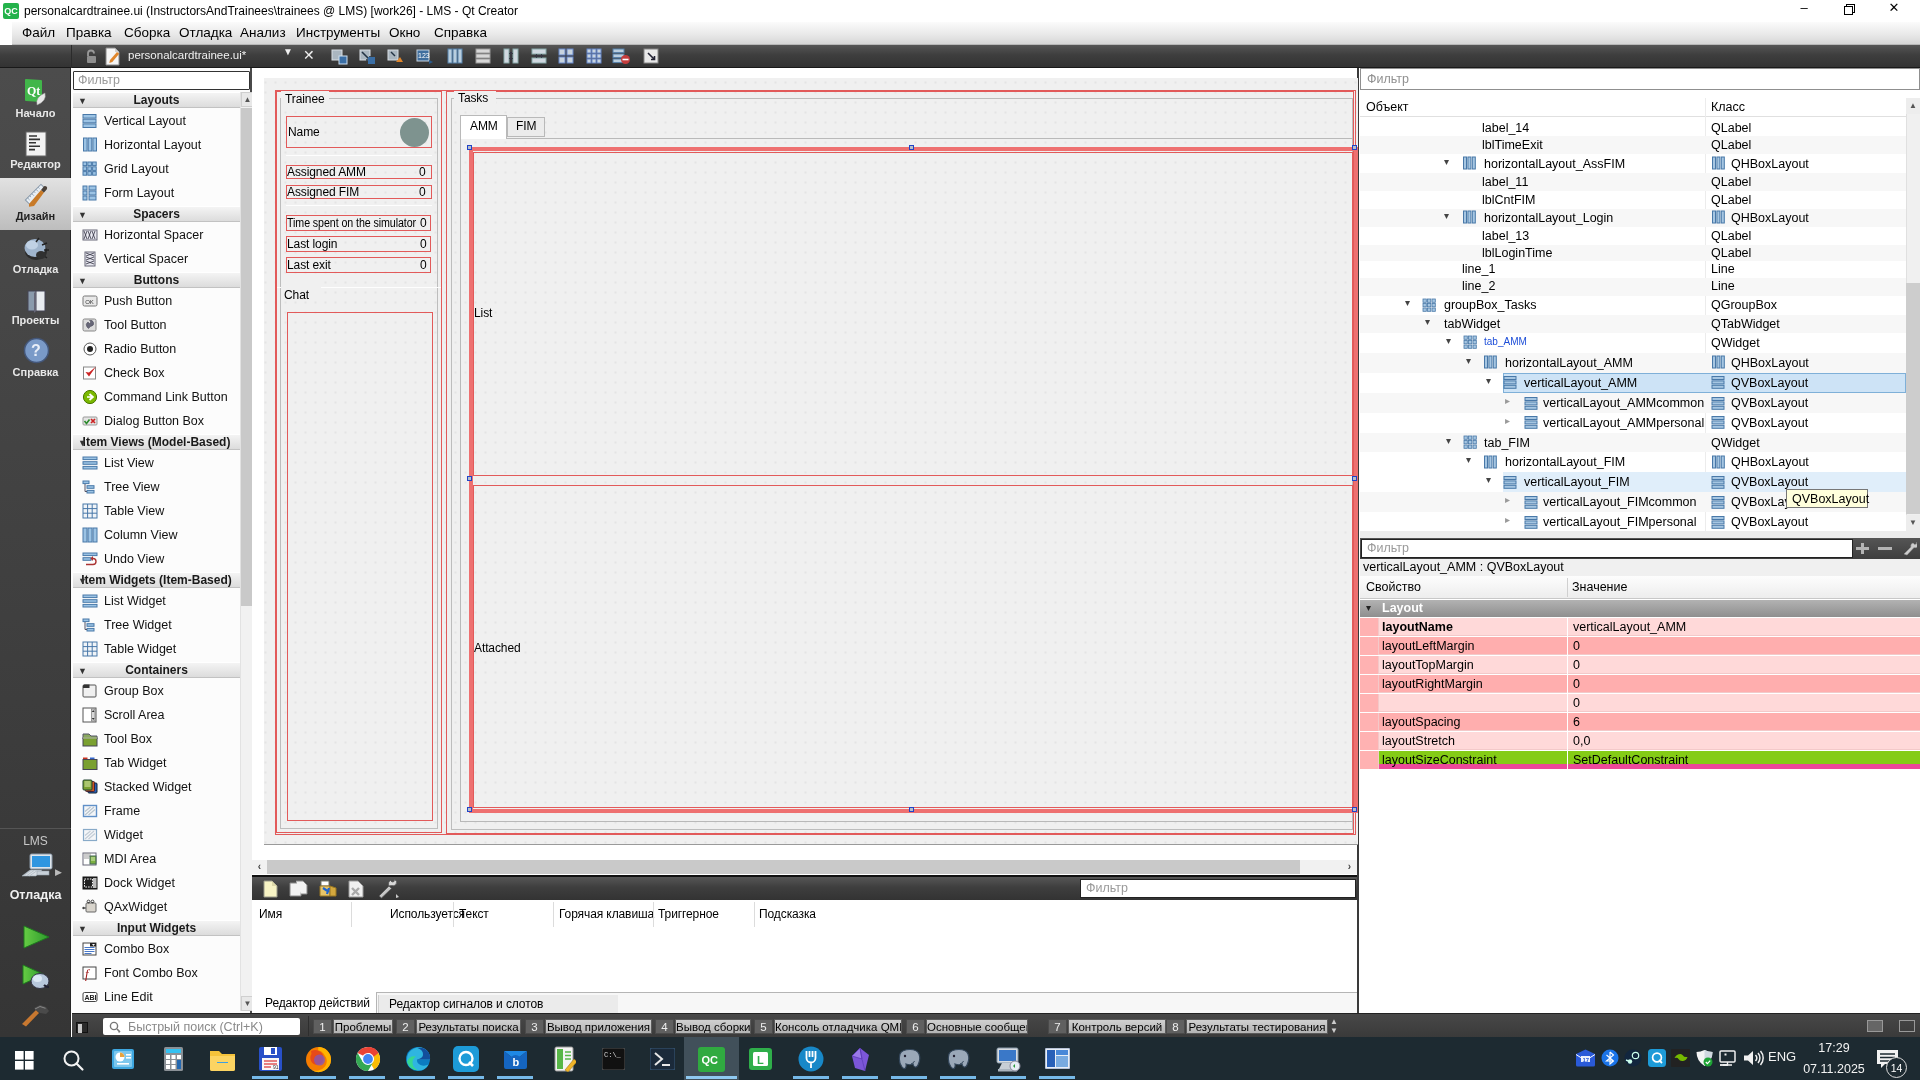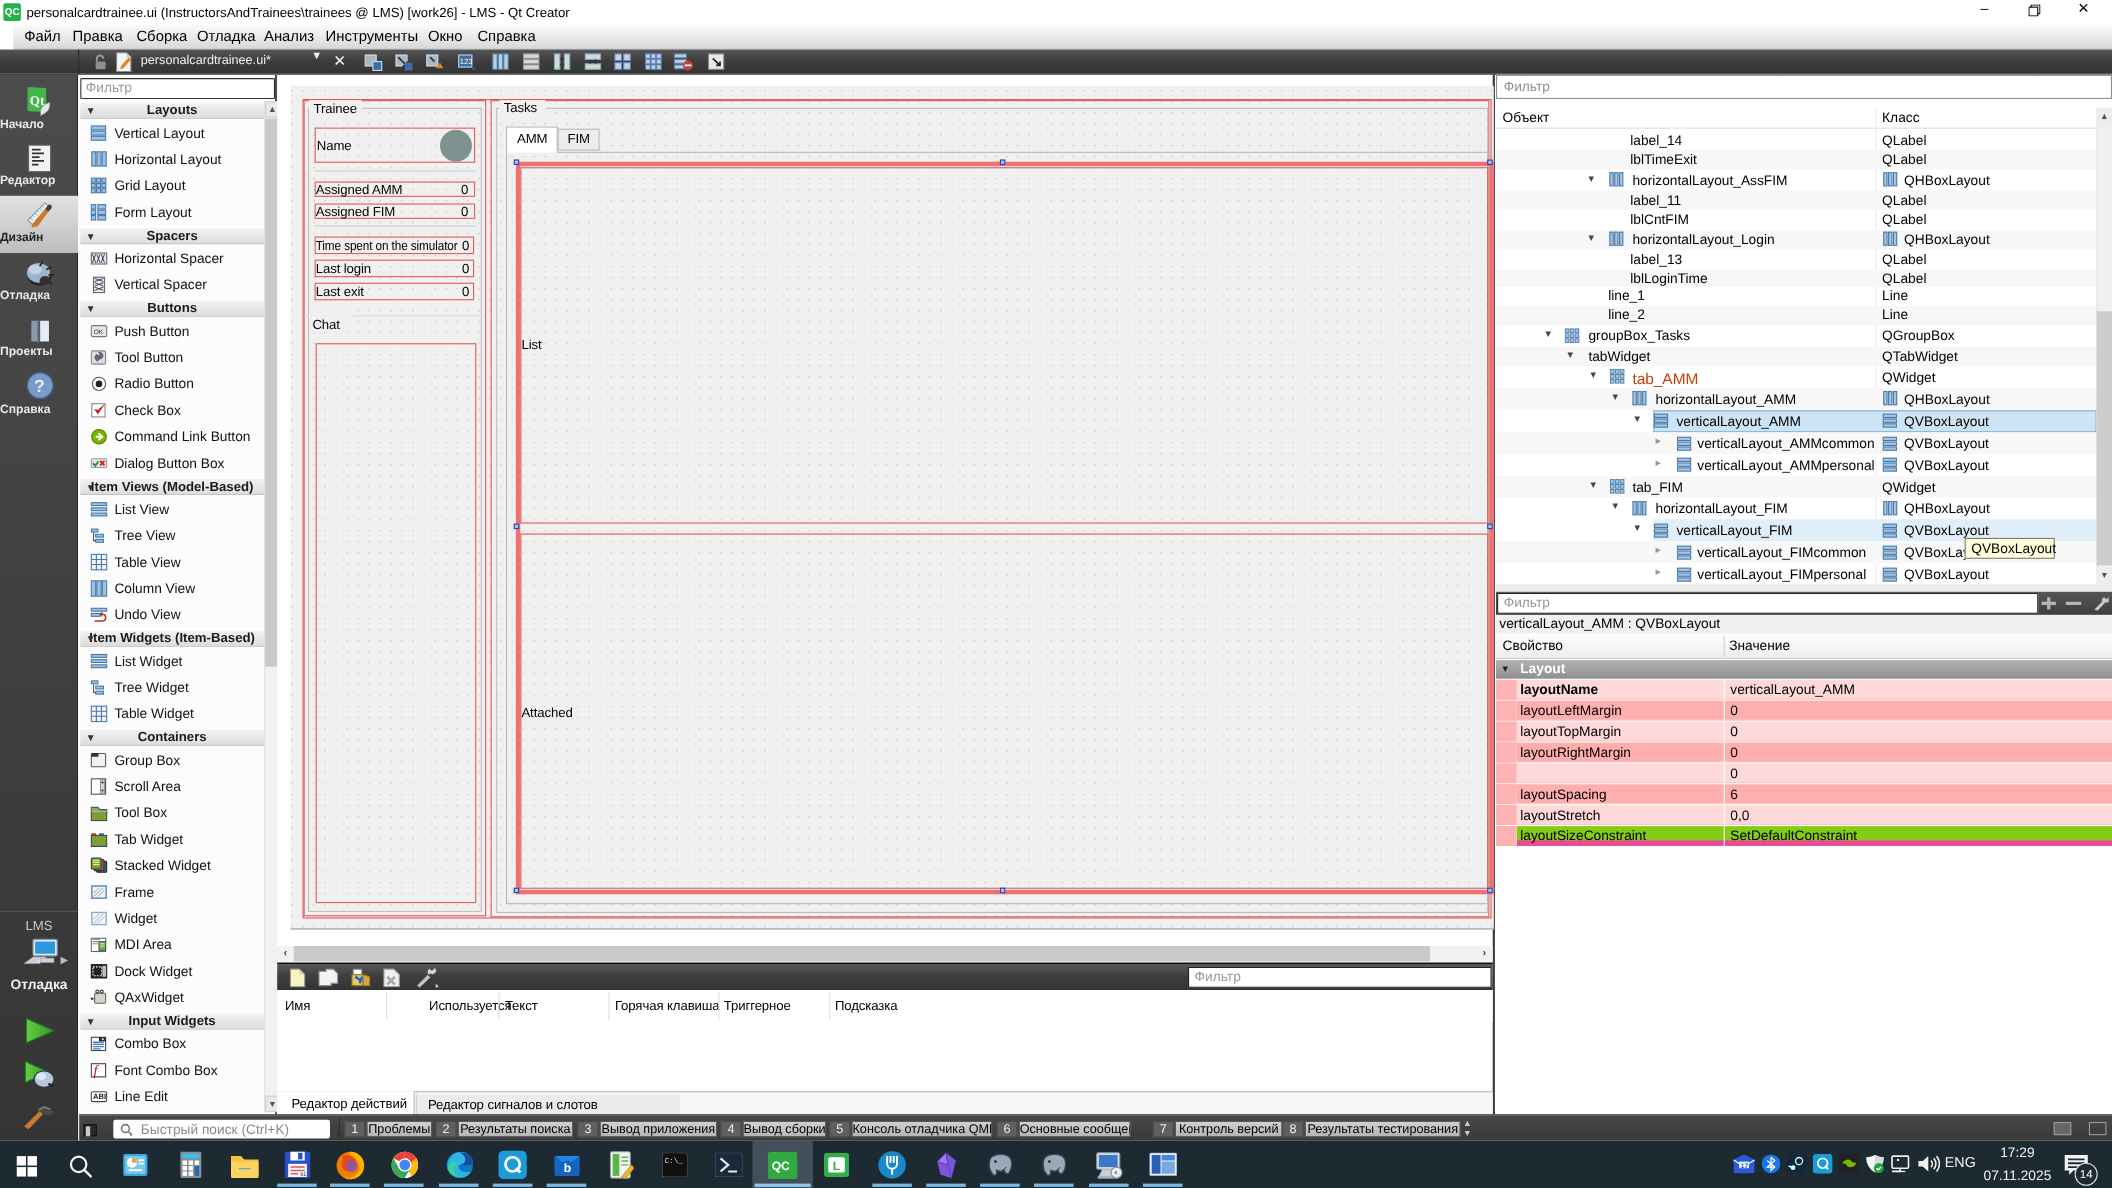--- a/index.html
+++ b/index.html
@@ -10,21 +10,21 @@
 #qcicon { left:3px; top:3px; width:16px; height:16px; background:#24b24b; border-radius:2px; color:#fff; font-size:9px; font-weight:bold; text-align:center; line-height:16px; }
 .winbtn { top:0px; width:14px; height:16px; color:#000; font-size:13px; text-align:center; line-height:16px;}
 
 #menubar { left:12px; top:22px; width:1920px; height:23px; background:linear-gradient(#fbfbfb,#e9e9e9 55%,#d7d7d7); border-bottom:1px solid #b8b8b8; }
 .menuitem { position:absolute; top:3px; font-size:13.5px; color:#000; }
 
 #toolbar { left:0; top:45px; width:1920px; height:23px; background:linear-gradient(#565656,#3e3e3e 45%,#333333); border-bottom:1px solid #191919;}
 #toolbar .tlab { position:absolute; color:#f0f0f0; font-size:11.5px; top:4px; }
 
 #sidebar { left:0; top:68px; width:71px; height:969px; background:linear-gradient(180deg,#4c4c4c,#353535); border-right:1px solid #262626;}
-.modelab { position:absolute; width:71px; text-align:left; color:#e8e8e8; font-size:11px; font-weight:bold; }
+.modelab { position:absolute; width:71px; text-align:center; color:#e8e8e8; font-size:11px; font-weight:bold; }
 #designsel { left:0; top:110px; width:71px; height:52px; background:linear-gradient(#e2e2e2,#bdbdbd); }
 #designsel .modelab { color:#222; }
 
 #widgetpanel { left:71px; top:68px; width:181px; height:945px; background:#fcfcfc; border-right:2px solid #4a4a4a; }
 #wfilter { left:2px; top:3px; width:177px; height:19px; background:#fff; border:1px solid #333; border-radius:1px; color:#9a9a9a; font-size:12.5px; line-height:17px; padding-left:4px;}
 .wbhead { position:absolute; left:2px; width:167px; height:16px; background:linear-gradient(#f4f4f4,#dcdcdc); border-top:1px solid #fff; border-bottom:1px solid #c2c2c2; font-size:12px; font-weight:bold; color:#1a1a1a; text-align:center; line-height:15px; }
 .wbhead .chev { position:absolute; left:5px; top:1px; font-size:9px; color:#333; }
 .wbitem { position:absolute; left:33px; font-size:12.5px; color:#111; height:24px; line-height:24px;}
 .wbicon { position:absolute; left:11px; width:16px; height:16px; }
 #wbscroll { position:absolute; left:169px; top:24px; width:12px; height:919px; background:#f1f1f1; border-left:1px solid #e2e2e2;}
@@ -678,21 +678,21 @@
           <rect x="5.5" y="1" width="3.3" height="3.3"></rect>
           <rect x="10" y="1" width="3.3" height="3.3"></rect>
           <rect x="1" y="5.5" width="3.3" height="3.3"></rect>
           <rect x="5.5" y="5.5" width="3.3" height="3.3"></rect>
           <rect x="10" y="5.5" width="3.3" height="3.3"></rect>
           <rect x="1" y="10" width="3.3" height="3.3"></rect>
           <rect x="5.5" y="10" width="3.3" height="3.3"></rect>
           <rect x="10" y="10" width="3.3" height="3.3"></rect>
         </g>
       </svg>
-    <span class="abs" style="left:124px;top:267.5px;font-size:14px;color:#c2410c;white-space:nowrap;">tab_AMM</span>
+    <span class="abs" style="left:124px;top:267.5px;font-size:10px;color:#1d4ed8;white-space:nowrap;">tab_AMM</span>
     <span class="abs" style="left:351px;top:267.5px;font-size:12.5px;color:#000;">QWidget</span>
     <div class="abs" style="left:0;top:284.6px;width:546px;height:20.0px;background:#f7f7f7;"></div>
     <span class="abs" style="left:106px;top:286.7px;font-size:10px;color:#444;">▾</span>
     <svg class="abs" style="left:123px;top:287.2px;" width="15" height="15">
         <g fill="#a6c6e2" stroke="#4878a8" stroke-width="1">
           <rect x="1.5" y="1" width="3" height="12"></rect>
           <rect x="5.9" y="1" width="3" height="12"></rect>
           <rect x="10.3" y="1" width="3" height="12"></rect>
         </g>
       </svg>

